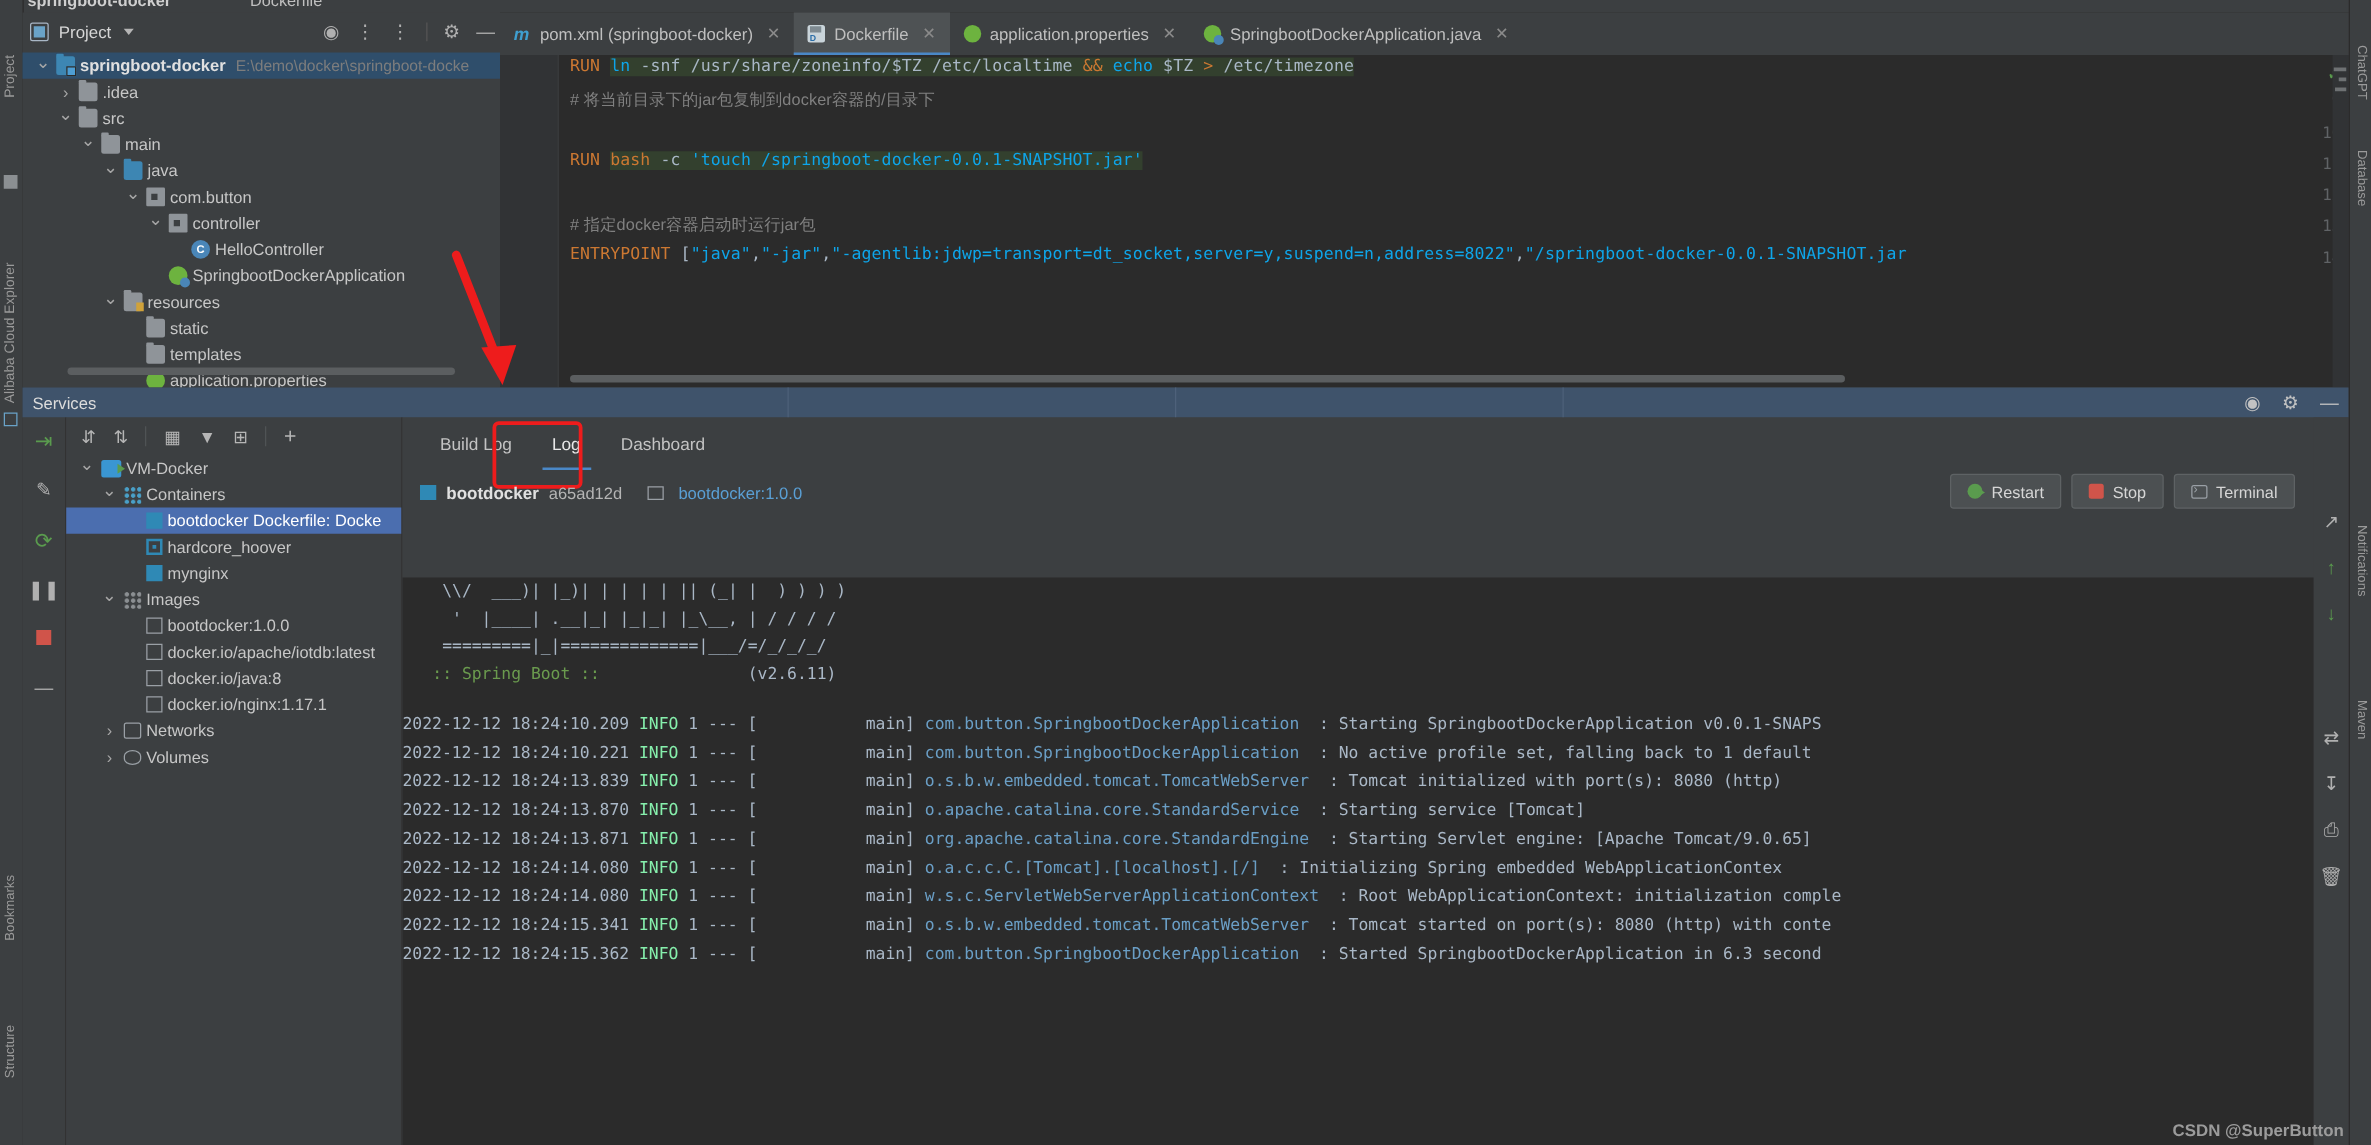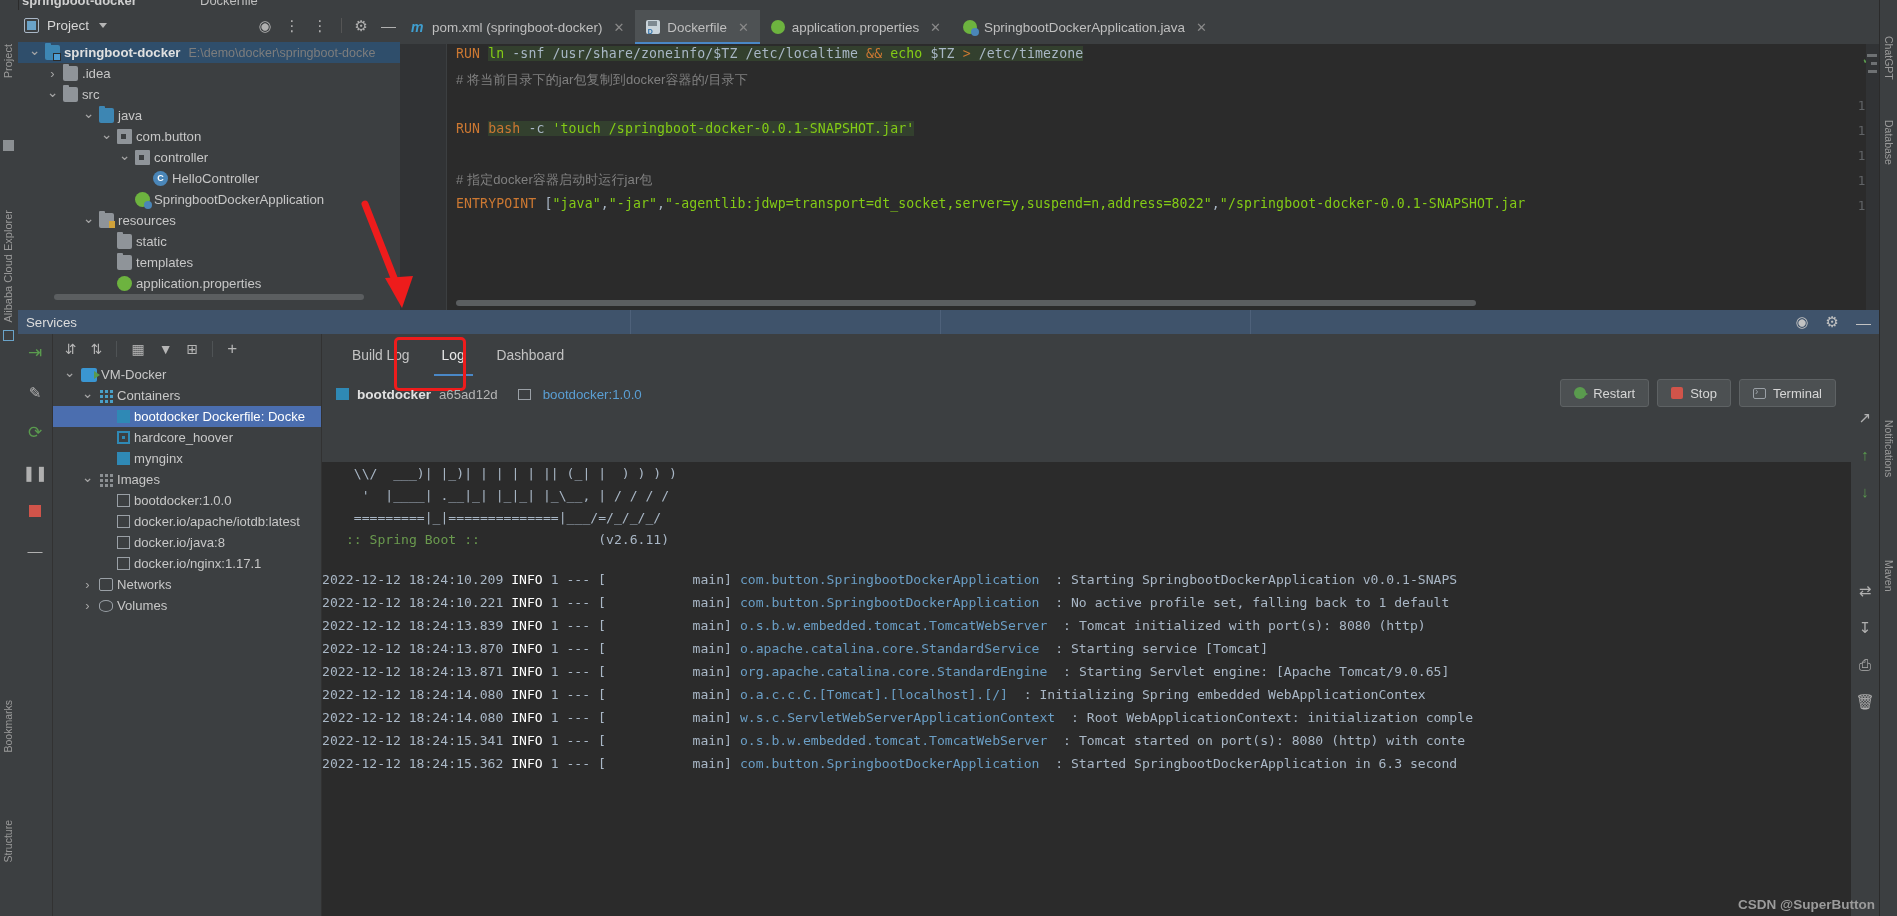--- a/index.html
+++ b/index.html
@@ -76,21 +76,21 @@
   .ti-spring{border-radius:50%;background:#6db33f;position:relative;}
   .ti-spring:after{content:"";position:absolute;right:-2px;bottom:-2px;width:8px;height:8px;border-radius:50%;background:#4a86b8;}
 
   .code{position:relative;height:266px;background:#2b2b2b;overflow:hidden;}
   .gutter{position:absolute;left:0;top:0;width:46px;height:266px;background:#313335;}
   .gnum{position:absolute;right:7px;font-size:12.6px;color:#606366;}
   .cline{position:absolute;left:56px;white-space:pre;font-size:13.2px;letter-spacing:.1px;}
   .kw{color:#cc7832;}
   .txt{color:#a9b7c6;}
   .cm{color:#808080;}
-  .str{color:#84cc16;text-align:center;}
+  .str{color:#0ea5e9;text-align:center;}
   .hl{background:#33402e;}
   .codeline-sep{position:absolute;left:46px;top:0;width:1px;height:266px;background:#3c3f41;}
   .hscroll{position:absolute;left:56px;bottom:4px;width:1020px;height:6px;background:#5b5e60;border-radius:3px;}
   .vsmark{position:absolute;right:6px;top:6px;color:#5a9b4e;font-size:15px;}
   .minimap{position:absolute;right:0;top:0;width:14px;height:266px;background:#313335;}
   .mm-b{position:absolute;right:3px;width:8px;height:3px;background:#6e7173;}
 
   
   .svc{left:18px;top:310px;width:1861px;height:606px;background:#3c3f41;}
   .svchead{position:relative;height:24px;background:#3f536b;display:flex;align-items:center;}
@@ -143,21 +143,21 @@
        font-size:13px;color:#d6d6d6;white-space:nowrap;}
   .dot-g{width:12px;height:12px;border-radius:50%;background:#5a9b4e;display:inline-block;position:relative;}
   .dot-g:after{content:"";position:absolute;left:9px;top:4px;border-left:5px solid #5a9b4e;border-top:3px solid transparent;border-bottom:3px solid transparent;}
   .sq-r{width:12px;height:12px;background:#d0544a;border-radius:2px;display:inline-block;}
   .sq-t{width:13px;height:11px;border:1.5px solid #9aa0a6;border-radius:2px;display:inline-block;position:relative;box-sizing:border-box;}
   .sq-t:after{content:"\203A";position:absolute;left:1px;top:-3px;font-size:10px;color:#9aa0a6;}
 
   .console{position:absolute;left:0;right:28px;top:128px;bottom:0;background:#2b2b2b;overflow:hidden;}
   .lrow{position:absolute;white-space:pre;font-size:13.1px;letter-spacing:0px;}
   .c-ts{color:#a9b7c6;}
-  .c-info{color:#ffffff;}
+  .c-info{color:#86efac;}
   .c-thread{color:#a9b7c6;}
   .c-logger{color:#6a9ec5;}
   .c-msg{color:#a9b7c6;}
   .c-green{color:#6a9a4e;}
   .c-banner{color:#a9b7c6;}
 
   
   .svcrail{position:absolute;right:0;top:0;width:28px;height:582px;background:#3c3f41;
            display:flex;flex-direction:column;align-items:center;padding-top:76px;gap:22px;}
   .svcrail .ri{font-size:15px;color:#b0b0b0;line-height:1;}
@@ -218,20 +218,27 @@
           <span style="display:inline-block;width:4px"></span>
           <span class="ic ic-folder"></span>
           <span class="tlabel">.idea</span>
         </div>
         <div class="trow">
           <span style="display:inline-block;width:24px;flex:0 0 24px"></span>
           <span class="arr d"></span>
           <span style="display:inline-block;width:4px"></span>
           <span class="ic ic-folder"></span>
           <span class="tlabel">src</span>
+        </div>
+        <div class="trow">
+          <span style="display:inline-block;width:42px;flex:0 0 42px"></span>
+          <span class="arr d"></span>
+          <span style="display:inline-block;width:4px"></span>
+          <span class="ic ic-folder"></span>
+          <span class="tlabel">main</span>
         </div>
         <div class="trow">
           <span style="display:inline-block;width:60px;flex:0 0 60px"></span>
           <span class="arr d"></span>
           <span style="display:inline-block;width:4px"></span>
           <span class="ic ic-folder blue"></span>
           <span class="tlabel">java</span>
         </div>
         <div class="trow">
           <span style="display:inline-block;width:78px;flex:0 0 78px"></span>

